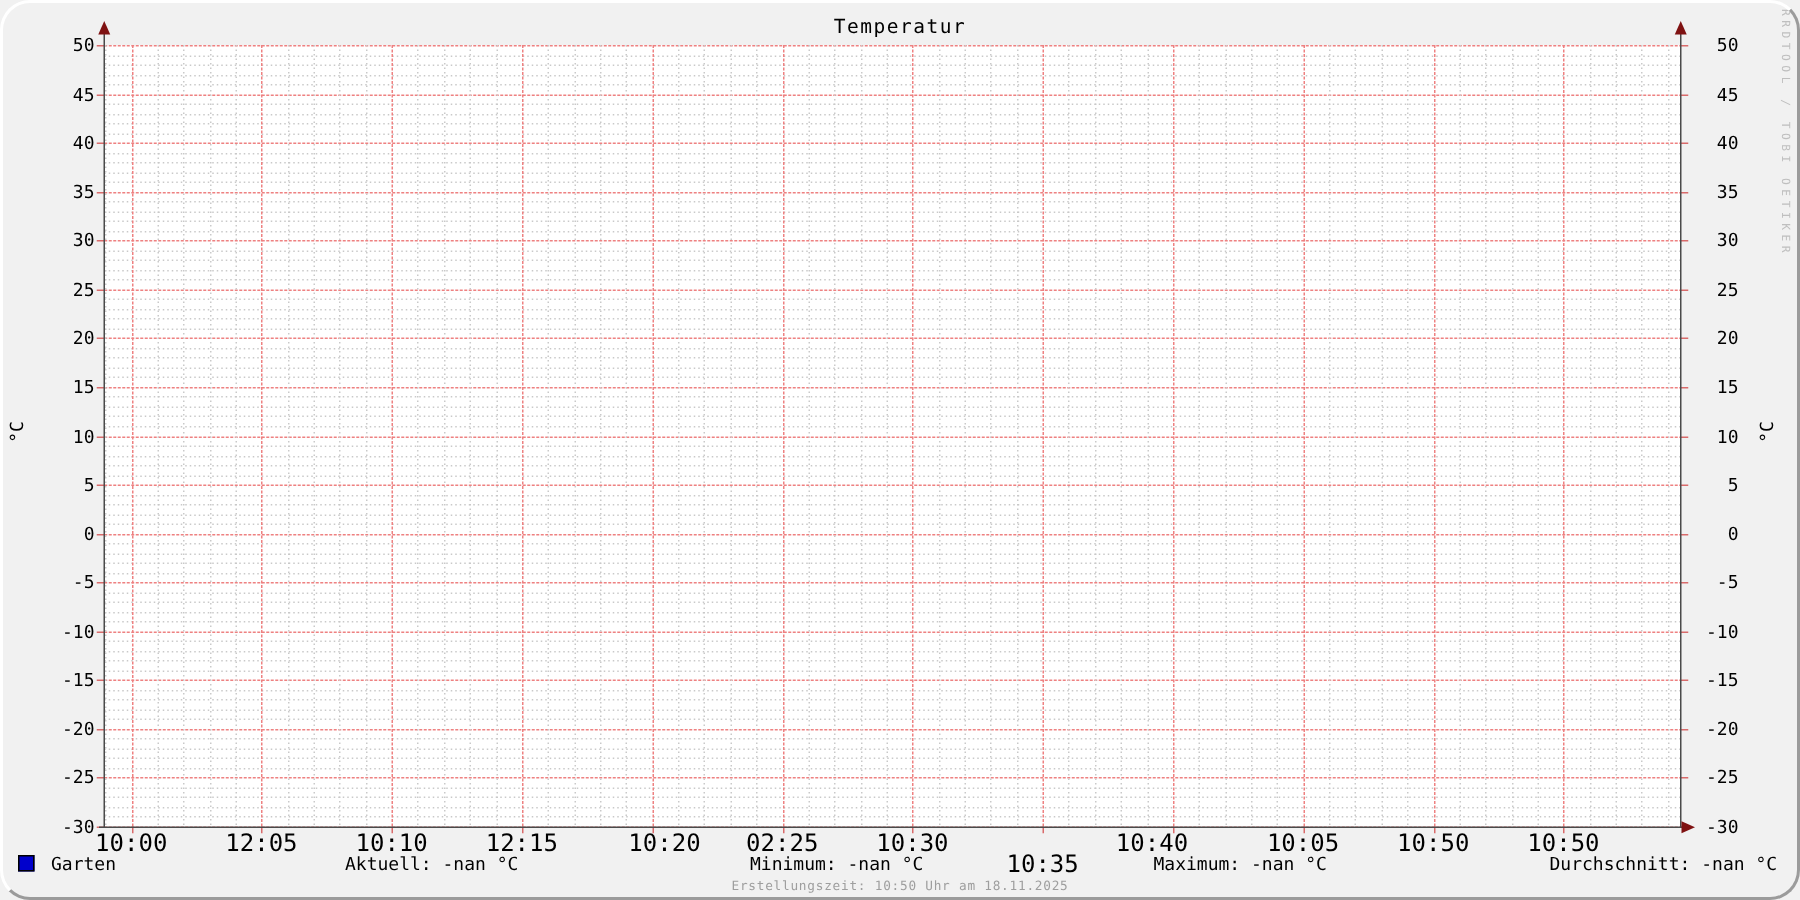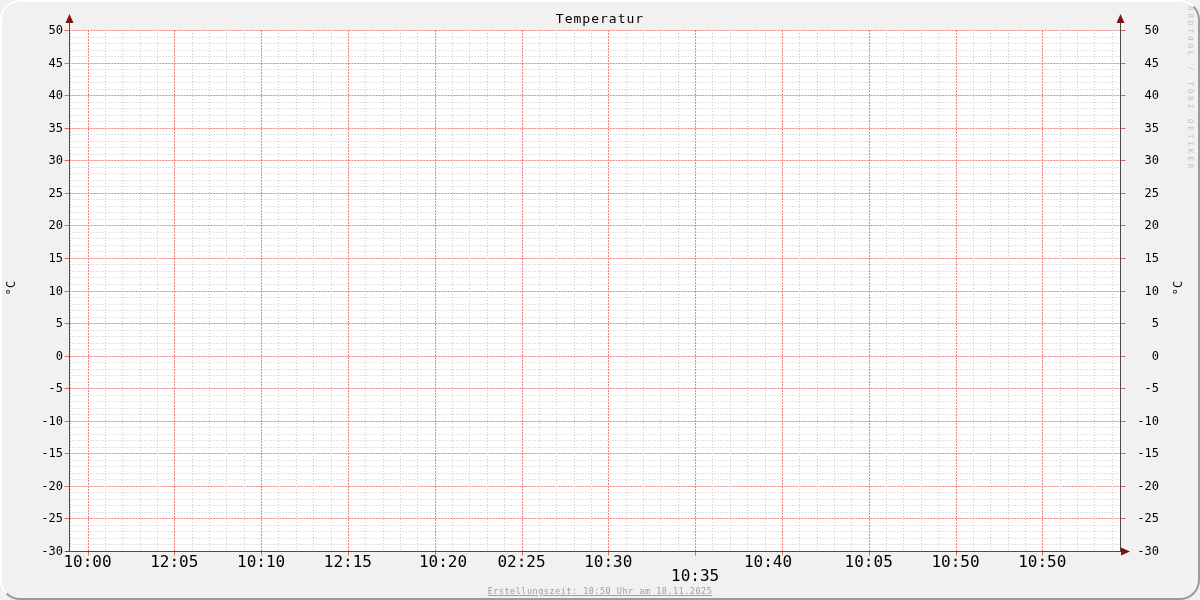--- a/index.html
+++ b/index.html
@@ -34,21 +34,21 @@
     background:#0000cc;border:1px solid #000;
   }
   .legend-series{position:absolute;left:32px;top:0;}
   .stat{position:absolute;top:0;white-space:pre;}
   .stat-aktuell{left:228px;}
   .stat-minimum{left:498px;}
   .stat-maximum{left:767px;}
   .stat-durchschnitt{left:1031px;}
   .footer-line{
     position:absolute;left:0;top:584px;width:1196px;text-align:center;
-    font-size:8.5px;letter-spacing:0.5px;color:#9e9e9e;text-decoration:underline;
+    font-size:8.5px;letter-spacing:0.5px;color:#9e9e9e;
   }
 </style>
 </head>
 <body>
 
 <div class="rrd-frame">
 
   <div class="chart-title">Temperatur</div>
 
   <svg id="plot-svg" width="1196" height="596">
@@ -300,16 +300,24 @@
       <div class="xtick" style="left: 836.7px;">10:05</div>
       <div class="xtick" style="left: 923.5px;">10:50</div>
       <div class="xtick" style="left: 1010.3px;">10:50</div>
     </div>
 
   <div class="ylab ylab-left">°C</div>
   <div class="ylab ylab-right">°C</div>
 
   <div class="watermark">RRDTOOL / TOBI OETIKER</div>
 
+  <div class="legend-row">
+    <span class="legend-swatch" style="background: rgb(0, 0, 204);"></span>
+    <span class="legend-series">Garten</span>
+    <span class="stat stat-aktuell">Aktuell: -nan °C</span>
+    <span class="stat stat-minimum">Minimum: -nan °C</span>
+    <span class="stat stat-maximum">Maximum: -nan °C</span>
+    <span class="stat stat-durchschnitt">Durchschnitt: -nan °C</span>
+  </div>
 
   <div class="footer-line">Erstellungszeit: 10:50 Uhr am 18.11.2025</div>
 
 </div>
 
 </body></html>

